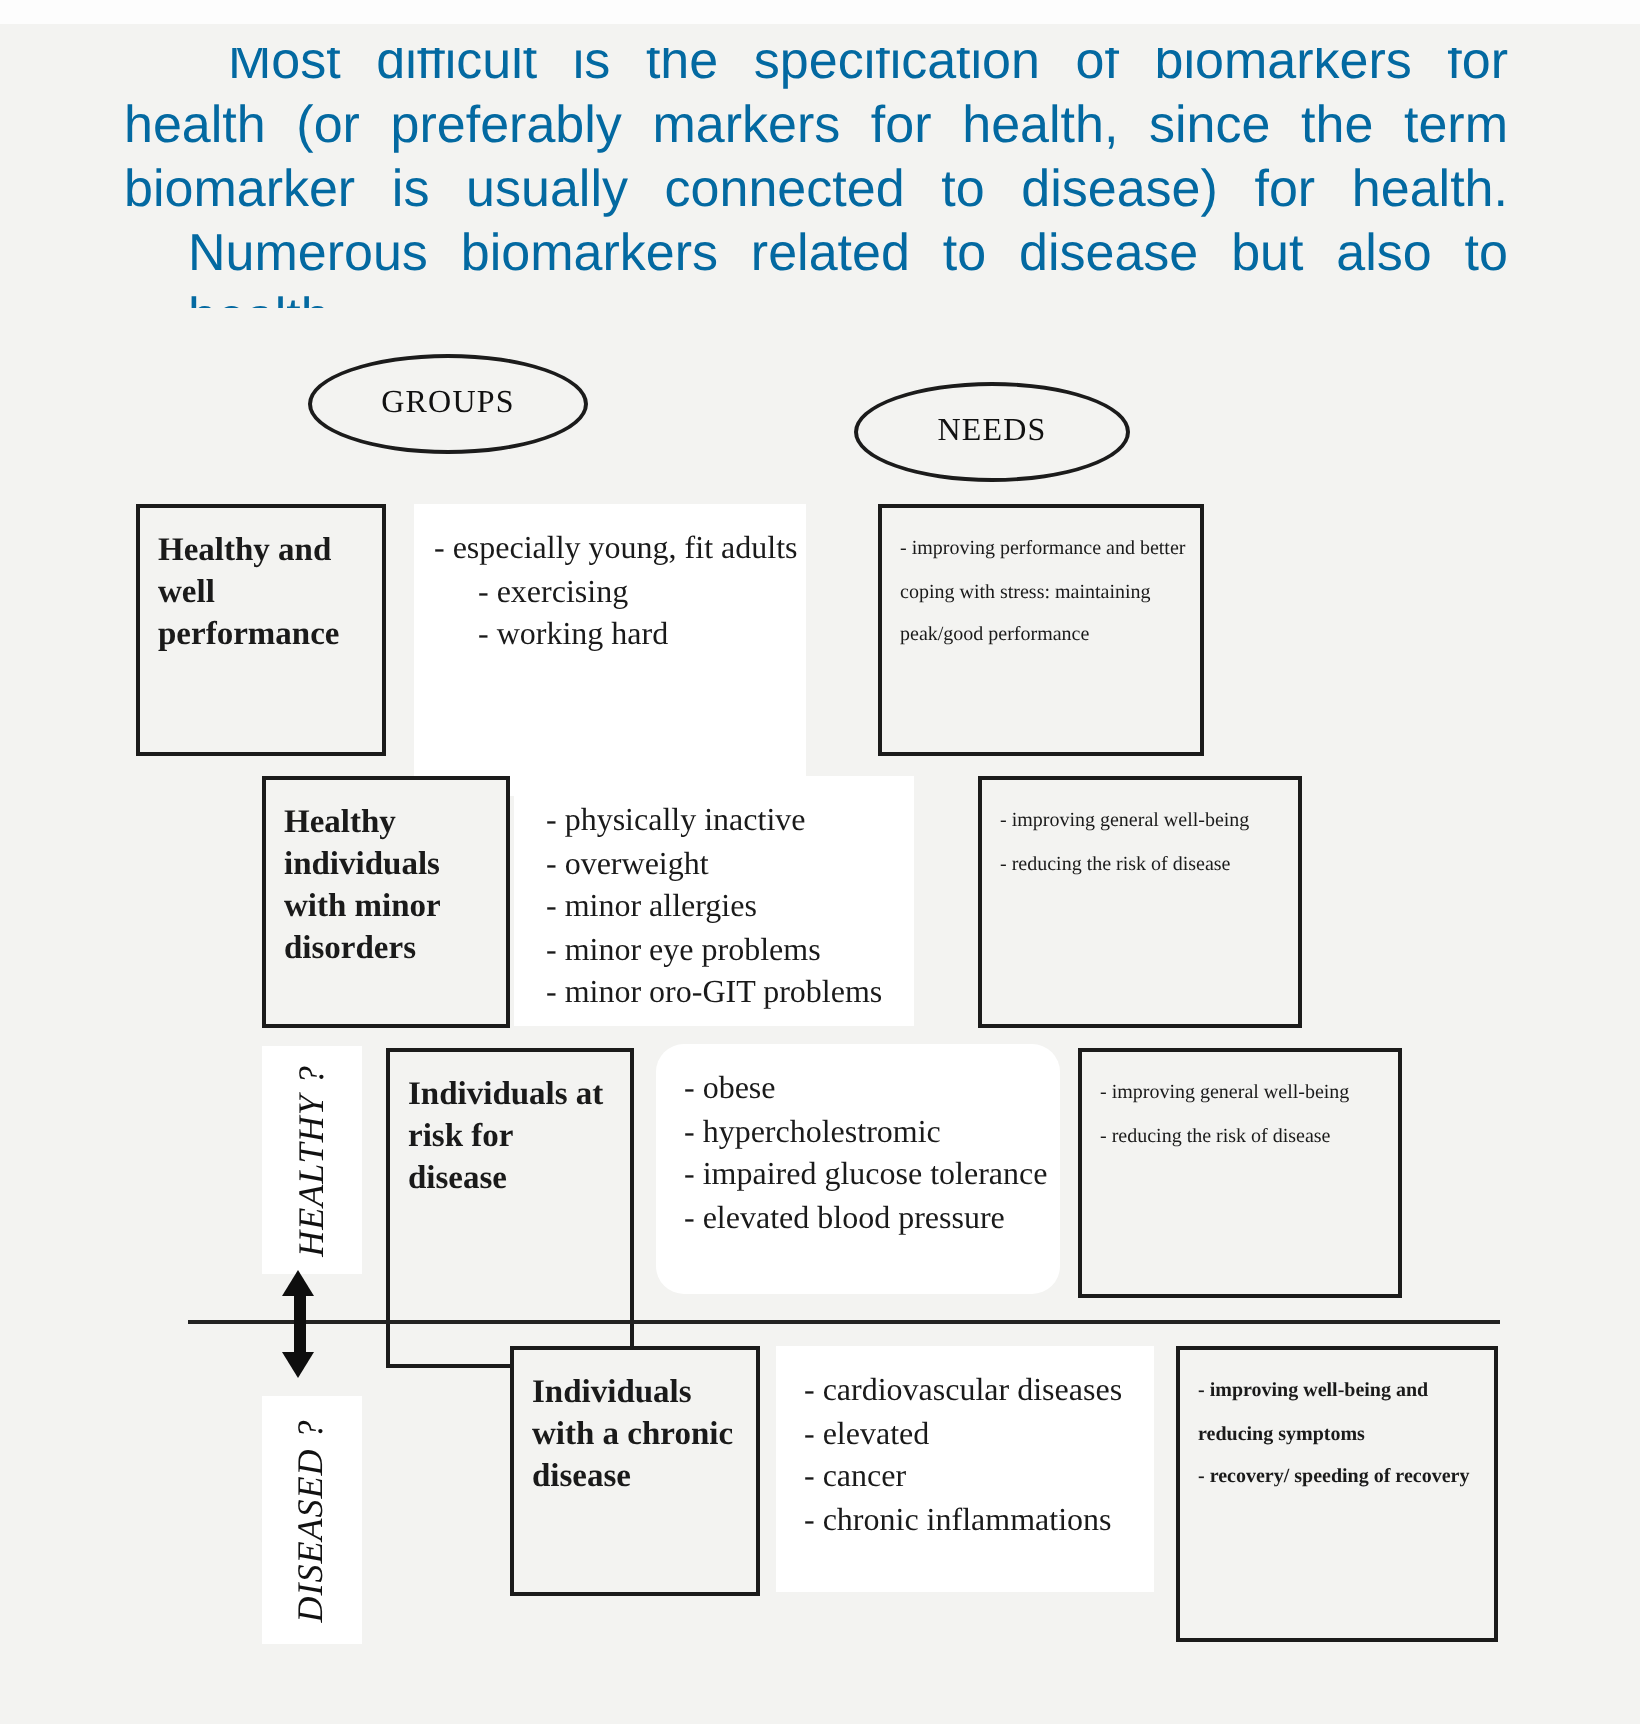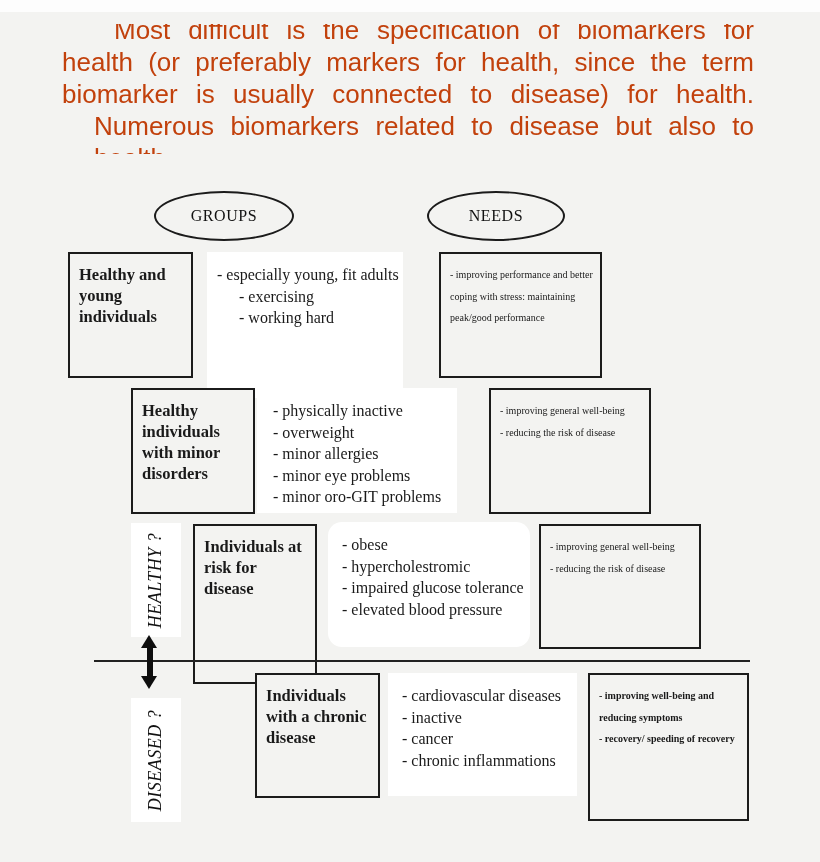--- a/index.html
+++ b/index.html
@@ -18,33 +18,33 @@
   .top-edge { left:0; top:0; width:820px; height:12px; background:#fdfdfd; }
 
   
   .para-clip {
     left:62px; top:24px; width:692px; height:130px;
     overflow:hidden;
   }
   .para-inner {
     margin-top:-10px;
     font-family:"Liberation Sans","DejaVu Sans",sans-serif;
-    font-size:26px; line-height:32px; color:#c2410c;
+    font-size:26px; line-height:32px; color:#0369a1;
   }
   .para-line { text-align:justify; text-align-last:justify; }
   .para-line.indent-first { padding-left:52px; }
   .para-line.last { text-align-last:justify;margin-left:32px; }
 
   
   .ellipse {
     border:2px solid #1b1b1b; border-radius:50%;
     display:flex; align-items:center; justify-content:center;
     font-size:16px; letter-spacing:0.6px; color:#111;
   }
-  .ellipse-groups { left:154px; top:191px; width:140px; height:50px; }
+  .ellipse-groups { left:154px; top:177px; width:140px; height:50px; }
   .ellipse-needs  { left:427px; top:191px; width:138px; height:50px; }
 
   
   .gbox {
     border:2px solid #1b1b1b;
     background:#f3f3f1;
     padding:10px 6px 0 9px;
     font-weight:bold; font-size:16.5px; line-height:21px;
   }
   .cpanel {
@@ -122,21 +122,21 @@
 </div>
 
 <div class="abs ellipse ellipse-groups">
   <span>GROUPS</span>
 </div>
 <div class="abs ellipse ellipse-needs">
   <span>NEEDS</span>
 </div>
 
 <div class="abs gbox gbox1">
-  <span>Healthy and young individuals</span>
+  <span>Healthy and well performance</span>
 </div>
 <div class="abs cpanel cpan1">
   <div class="cline">- especially young, fit adults</div>
   <div class="cline indent">- exercising</div>
   <div class="cline indent">- working hard</div>
 </div>
 <div class="abs nbox nbox1">
   <div>- improving performance and better coping with stress: maintaining peak/good performance</div>
 </div>
 
@@ -180,20 +180,20 @@
 </div>
 
 <div class="abs side-strip strip-diseased">
   <div class="rot">DISEASED ?</div>
 </div>
 <div class="abs gbox gbox4">
   <span>Individuals with a chronic disease</span>
 </div>
 <div class="abs cpanel cpan4">
   <div class="cline">- cardiovascular diseases</div>
-  <div class="cline">- inactive</div>
+  <div class="cline">- elevated</div>
   <div class="cline">- cancer</div>
   <div class="cline">- chronic inflammations</div>
 </div>
 <div class="abs nbox nbox4">
   <div>- improving well-being and reducing symptoms</div>
   <div>- recovery/ speeding of recovery</div>
 </div>
 
 </body></html>

